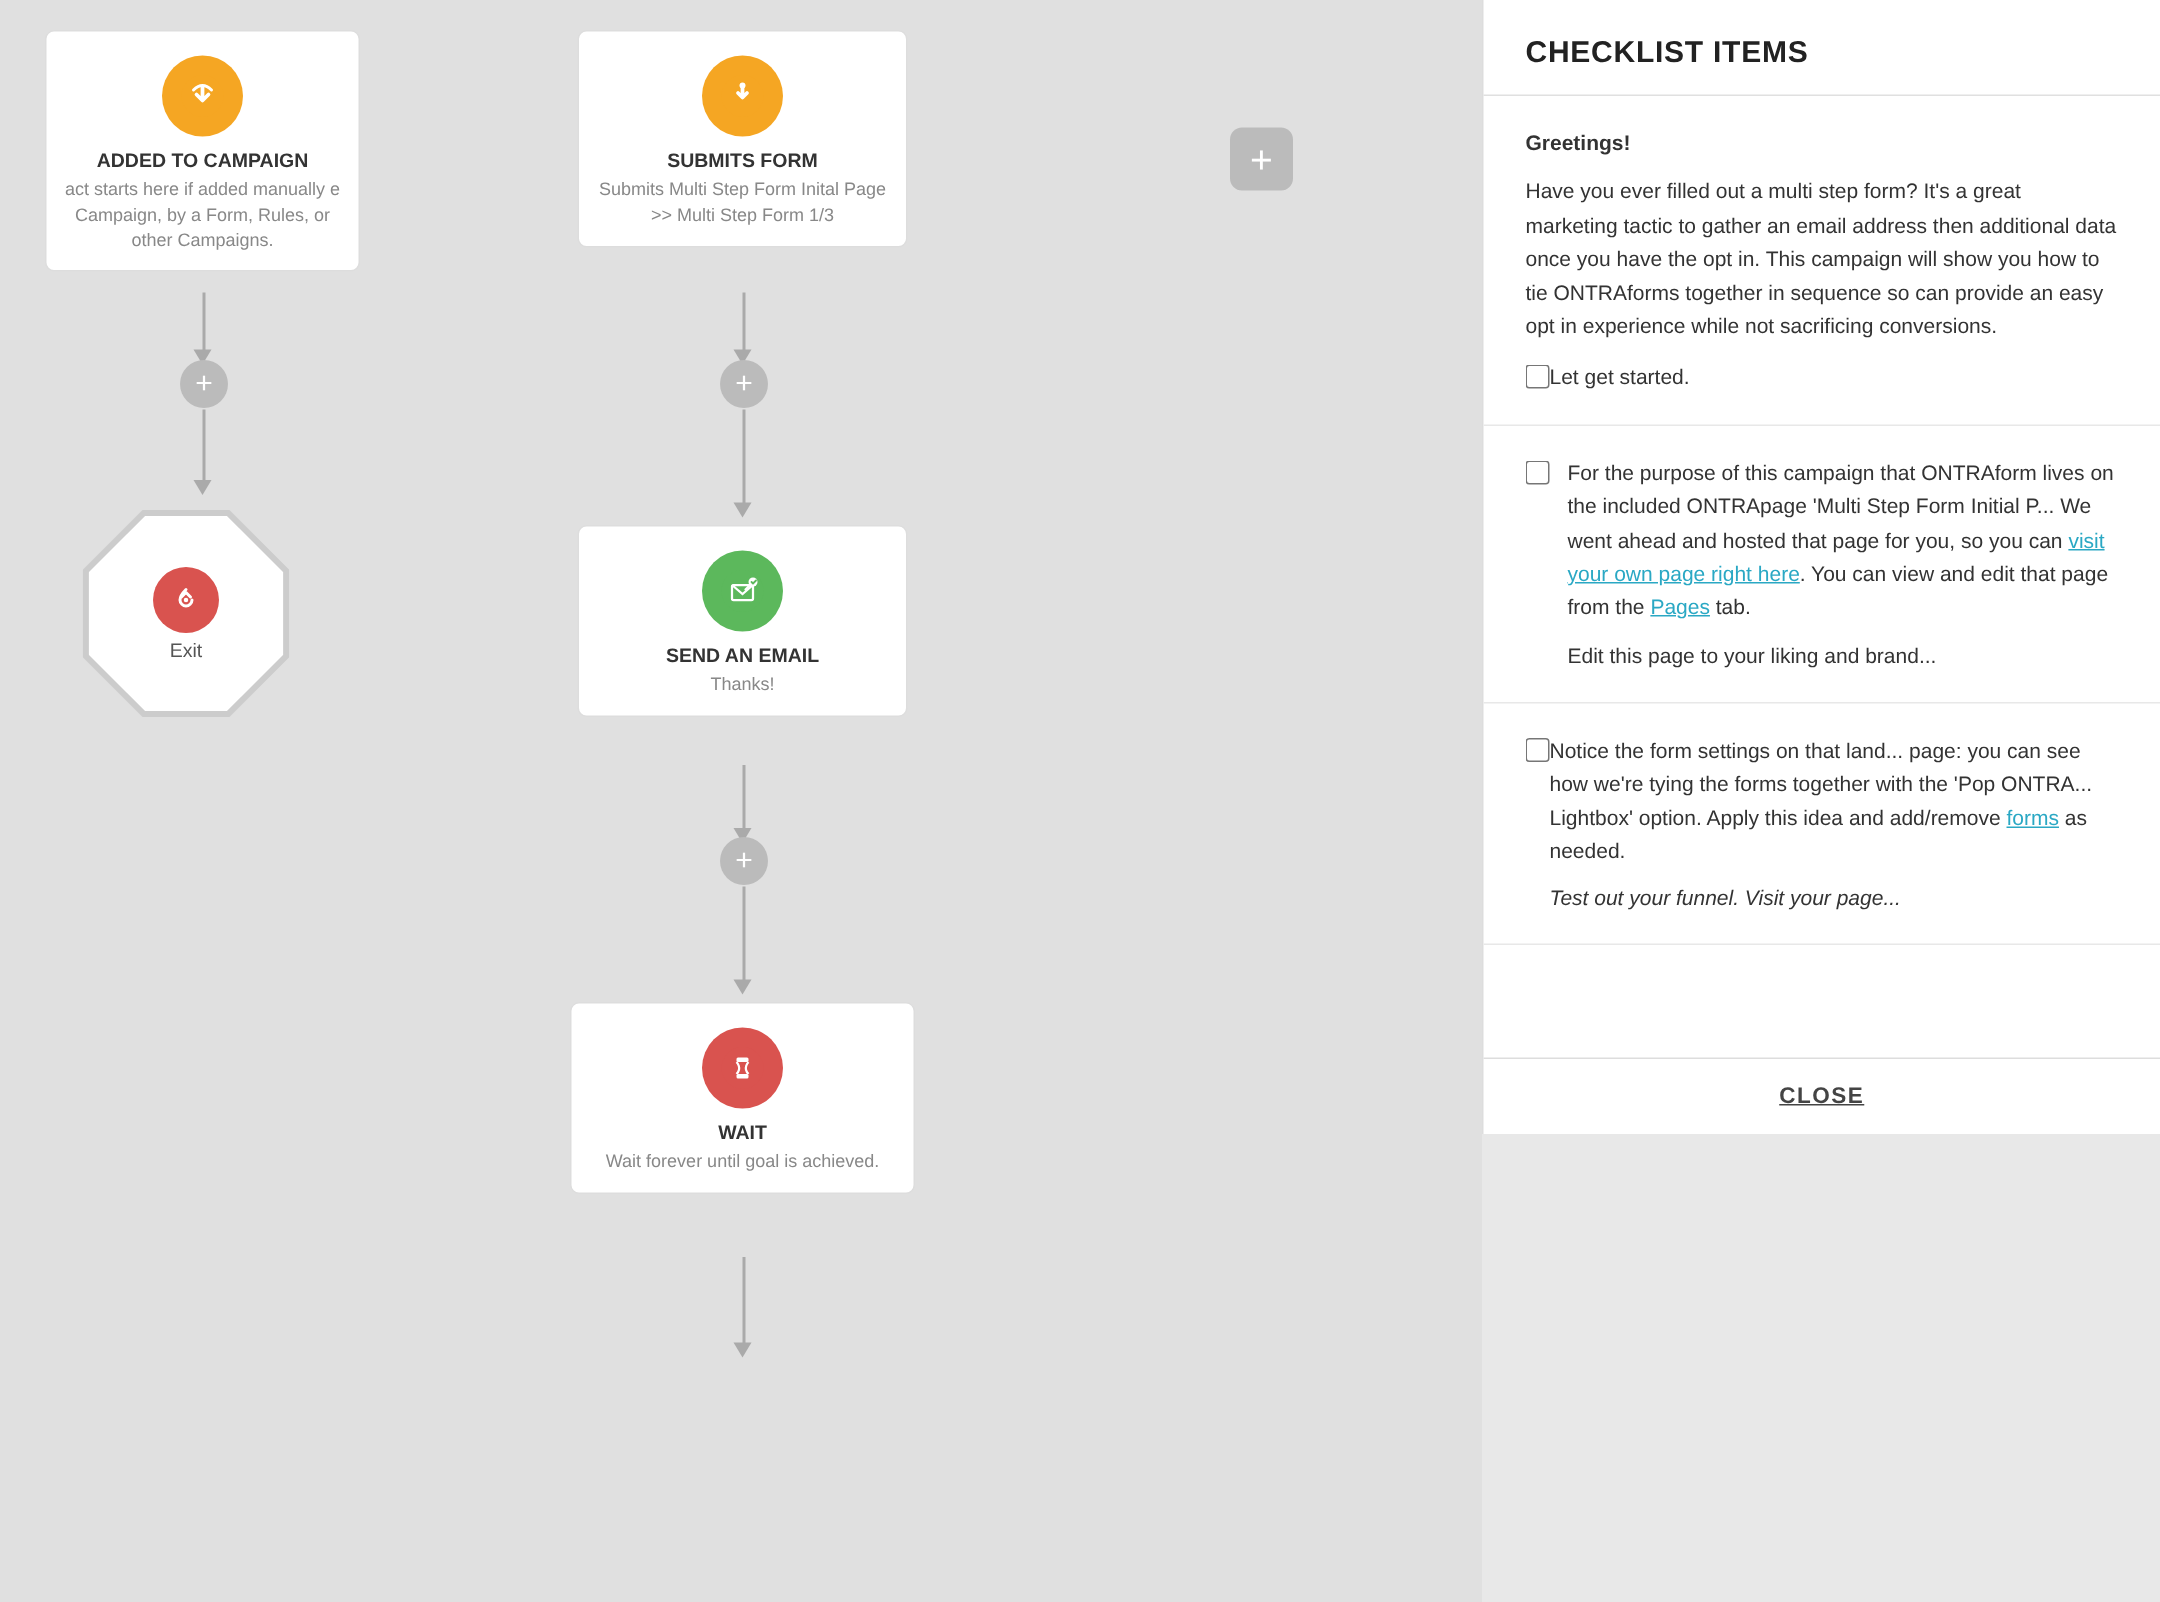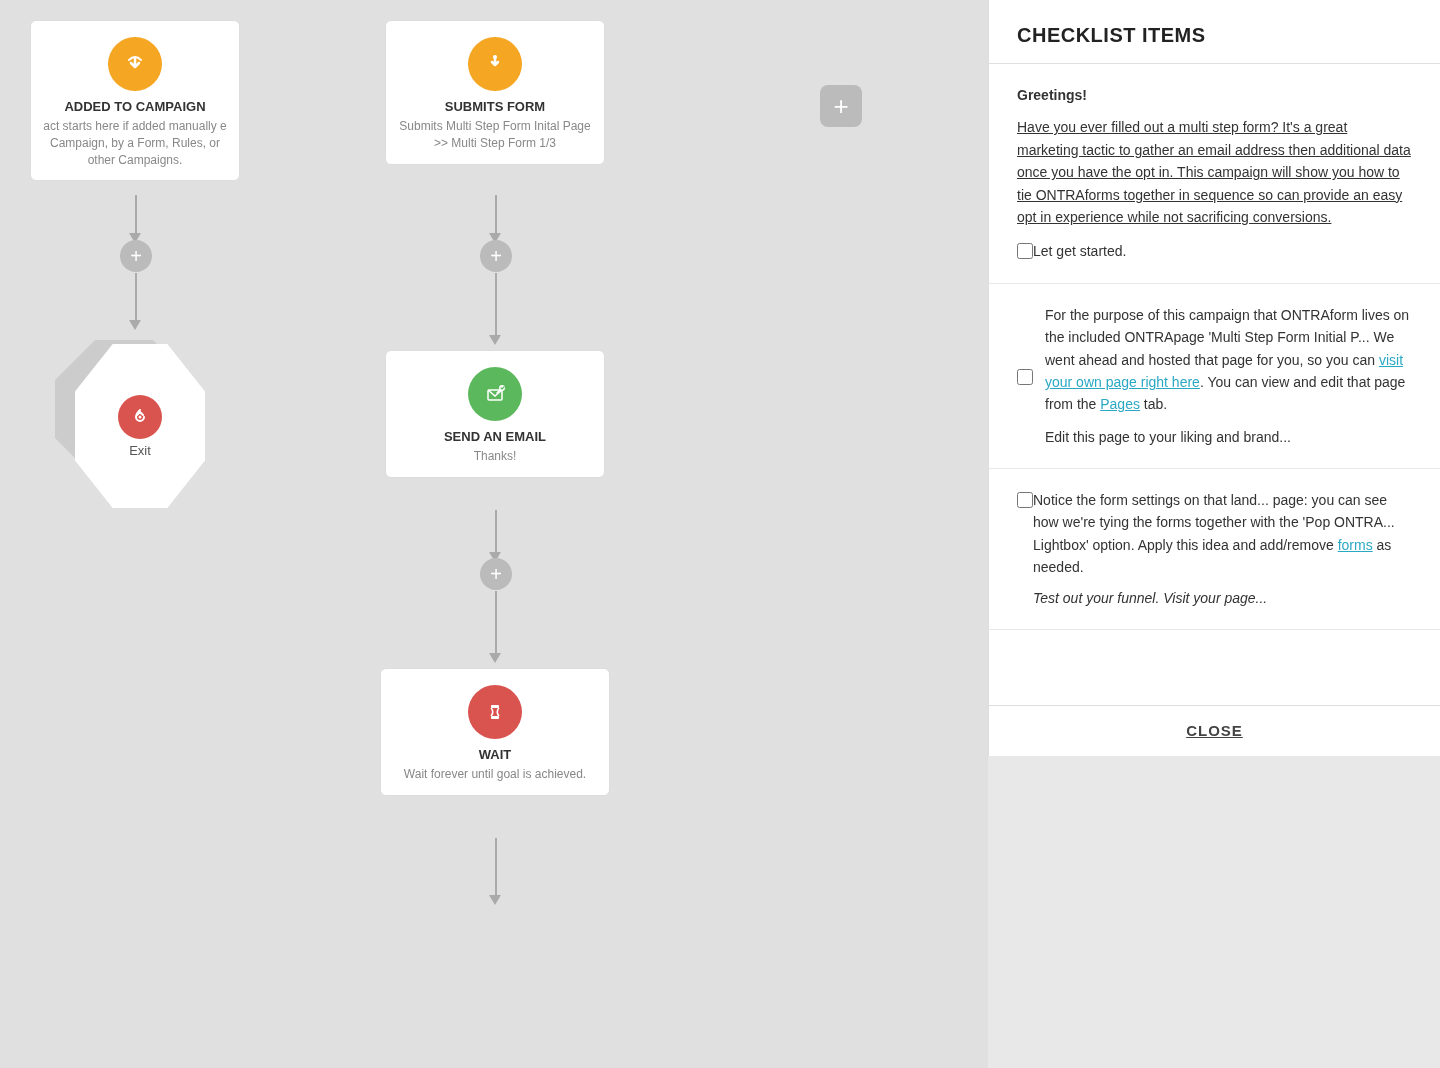--- a/index.html
+++ b/index.html
@@ -105,29 +105,28 @@
     .node-subtitle {
       font-size: 12px;
       color: #888;
       line-height: 1.4;
     }
 
     
     .node-octagon {
       position: absolute;
       width: 130px;
-      height: 164px;
+      height: 130px;
       background: #fff;
       clip-path: polygon(29% 0%, 71% 0%, 100% 29%, 100% 71%, 71% 100%, 29% 100%, 0% 71%, 0% 29%);
       display: flex;
       flex-direction: column;
       align-items: center;
       justify-content: center;
       border: none;
-      margin-left: 16px;
     }
 
     .node-octagon-border {
       position: absolute;
       width: 138px;
       height: 138px;
       background: #ccc;
       clip-path: polygon(29% 0%, 71% 0%, 100% 29%, 100% 71%, 71% 100%, 29% 100%, 0% 71%, 0% 29%);
     }
 
@@ -303,28 +302,28 @@
 </div>
 
 <div class="checklist-panel">
   <div class="checklist-header">
     <h2>CHECKLIST ITEMS</h2>
   </div>
 
   <div class="checklist-content">
       <div style="padding: 20px 28px; border-bottom: 1px solid rgb(232, 232, 232); font-size: 14px; color: rgb(51, 51, 51); line-height: 1.6;">
     <p style="font-weight:700; margin-bottom:10px;">Greetings!</p>
-    <p style="margin-bottom:12px;text-decoration:underline;">Have you ever filled out a multi step form? It's a great marketing tactic to gather an email address then additional data once you have the opt in. This campaign will show you how to tie ONTRAforms together in sequence so can provide an easy opt in experience while not sacrificing conversions.</p>
+    <p style="margin-bottom:12px;">Have you ever filled out a multi step form? It's a great marketing tactic to gather an email address then additional data once you have the opt in. This campaign will show you how to tie ONTRAforms together in sequence so can provide an easy opt in experience while not sacrificing conversions.</p>
     <div style="display:flex; align-items:flex-start; ">
       <input type="checkbox" style="margin-top: 3px; width: 16px; height: 16px; flex-shrink: 0;">
       <p>Let get started.</p>
     </div>
   </div>
       <div style="padding: 20px 28px; border-bottom: 1px solid rgb(232, 232, 232); font-size: 14px; color: rgb(51, 51, 51); line-height: 1.6;">
-    <div style="display:flex; align-items:center; gap:12px;">
+    <div style="display:flex; align-items:flex-start; gap:12px;">
       <input type="checkbox" style="margin-top: 3px; width: 16px; height: 16px; flex-shrink: 0;">
       <div>
         <p style="margin-bottom:10px;">For the purpose of this campaign that ONTRAform lives on the included ONTRApage 'Multi Step Form Initial P... We went ahead and hosted that page for you, so you can <a href="#" style="color:#2aa8c4;">visit your own page right here</a>. You can view and edit that page from the <a href="#" style="color:#2aa8c4;">Pages</a> tab.</p>
         <p>Edit this page to your liking and brand...</p>
       </div>
     </div>
   </div>
       <div style="padding: 20px 28px; border-bottom: 1px solid rgb(232, 232, 232); font-size: 14px; color: rgb(51, 51, 51); line-height: 1.6;">
     <div style="display:flex; align-items:flex-start; ">
       <input type="checkbox" style="margin-top: 3px; width: 16px; height: 16px; flex-shrink: 0;">

